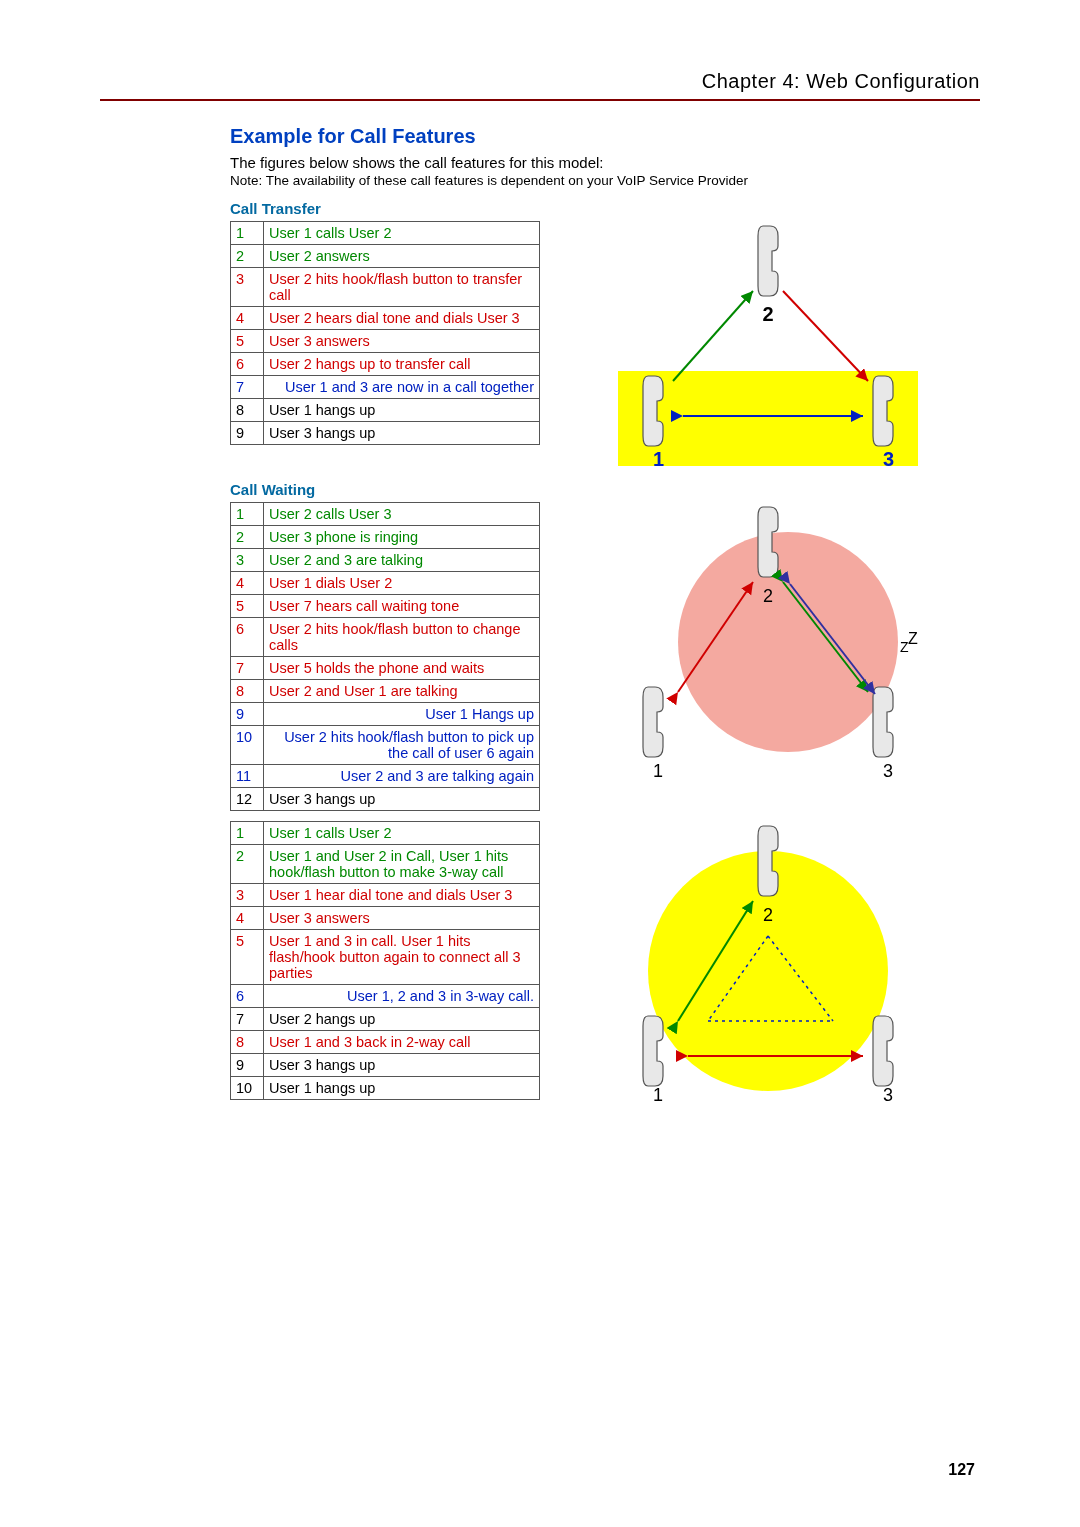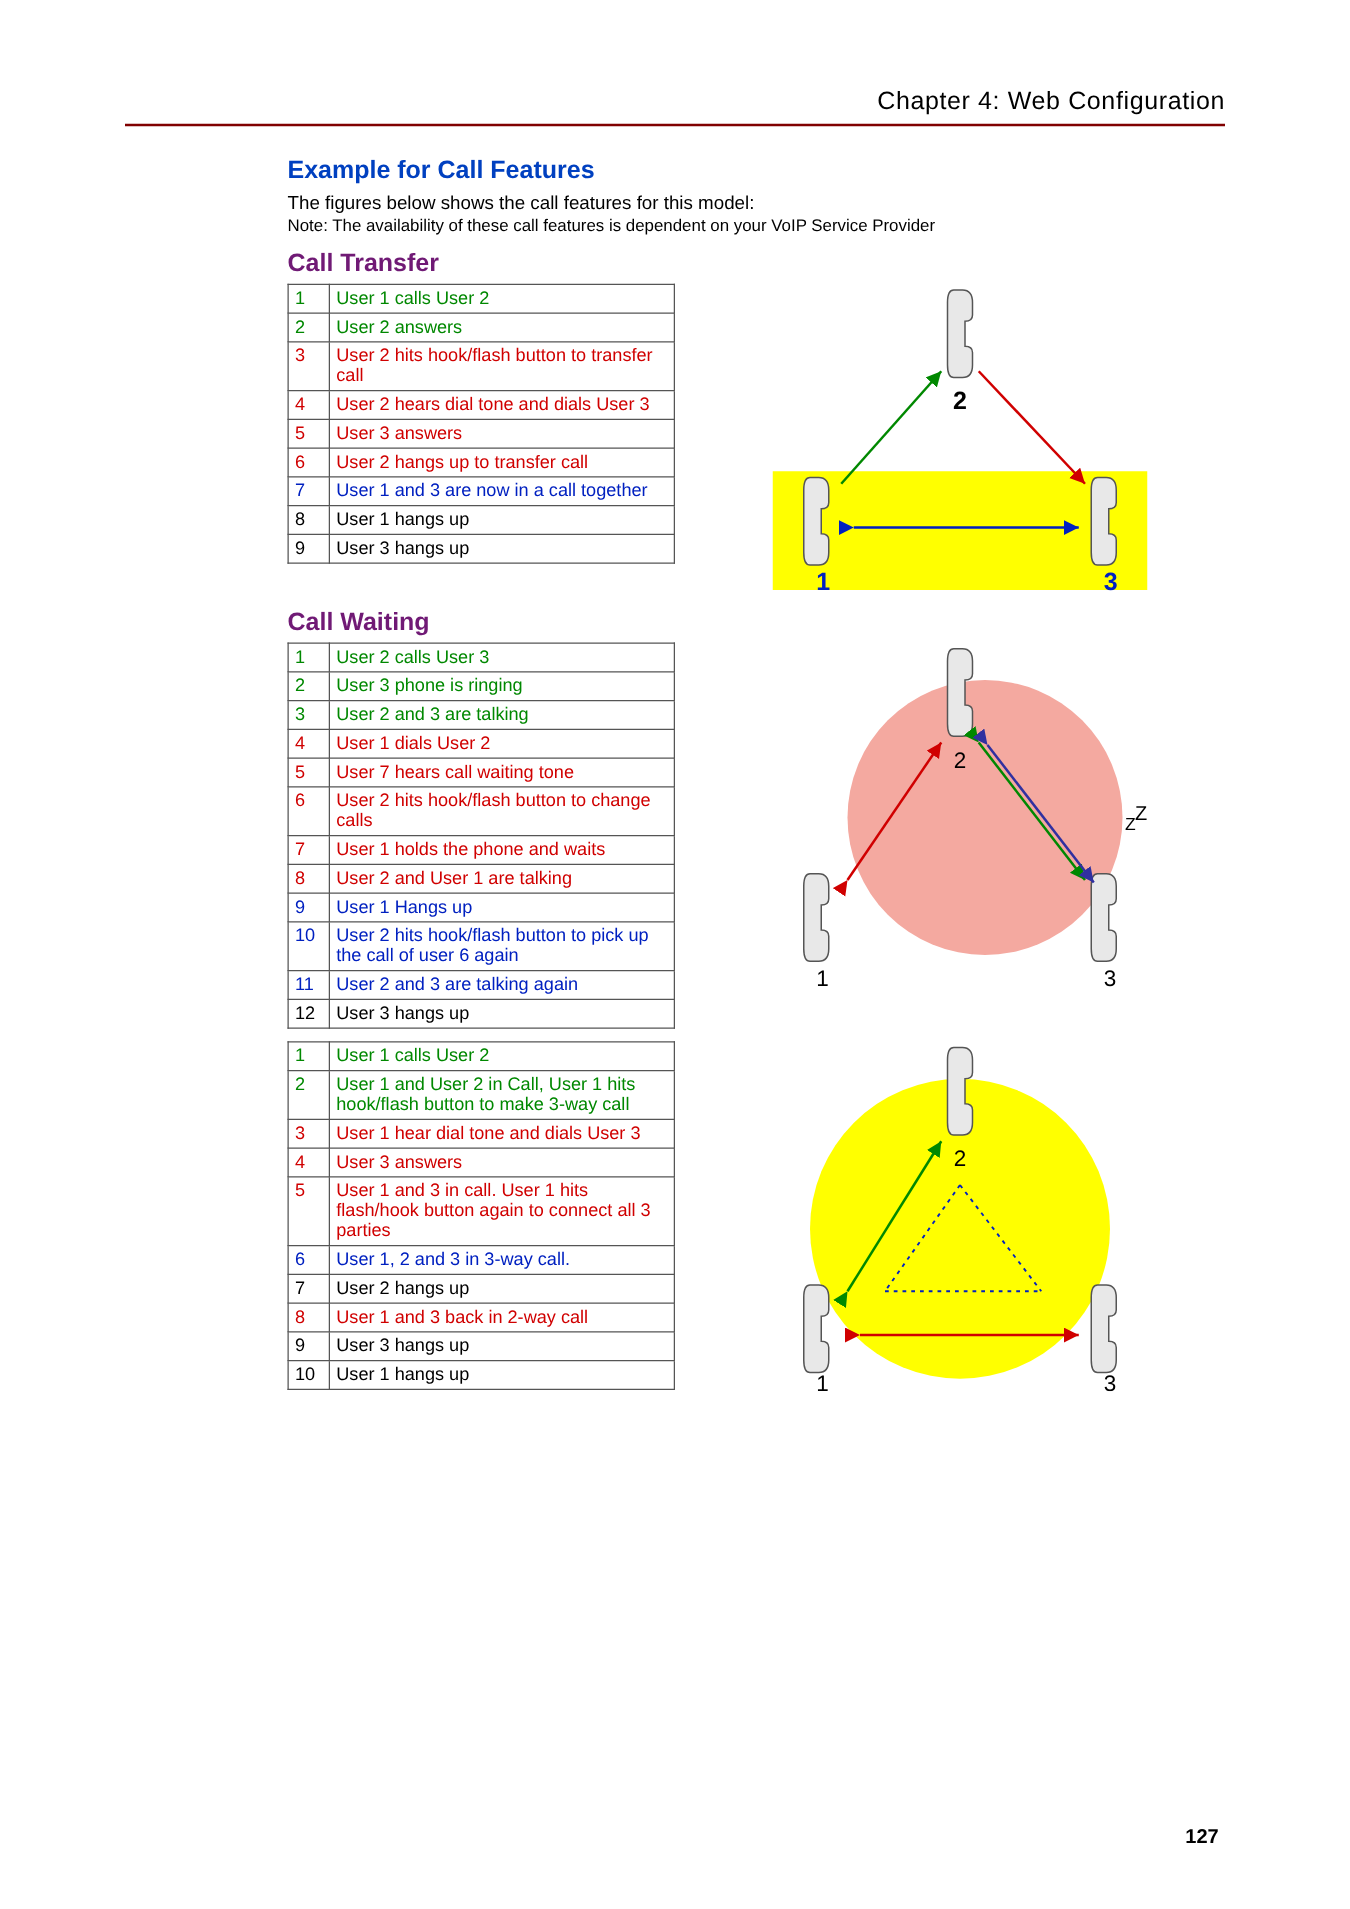--- a/index.html
+++ b/index.html
@@ -32,44 +32,44 @@
   h2.section-title {
     color: #0040c0;
     font-size: 20px;
     margin: 0 0 6px 0;
     font-weight: bold;
   }
   .intro { margin: 2px 0; }
   .note { font-size: 13.5px; margin: 2px 0 12px 0; }
   .feature-block { margin-top: 10px; }
   .feature-title {
-    color: #701a75;
+    color: #0369a1;
     font-weight: bold;
-    font-size: 20px;
+    font-size: 15px;
     margin: 6px 0 4px 0;
   }
   .feature-row {
     display: flex;
     align-items: flex-start;
   }
   table.steps {
     border-collapse: collapse;
     width: 310px;
     flex: 0 0 310px;
   }
   table.steps td {
     border: 1px solid #555;
     padding: 3px 5px;
     font-size: 14.5px;
     vertical-align: top;
   }
   table.steps td.num { width: 22px; text-align: left; }
   .red { color: #d00000; }
   .green { color: #008800; }
-  .blue { color: #0020c0; }
+  .blue { color: #0020c0; text-align: right; }
   .diagram {
     flex: 1;
     margin-left: 16px;
     display:flex;
     align-items:center;
     justify-content:center;
   }
   .diagram svg { width: 100%; height: auto; max-width: 300px; }
   .page-num {
     position: absolute;
@@ -191,21 +191,21 @@
         <tr>
               <td class="num red">5</td>
               <td class="red">User 7 hears call waiting tone</td>
             </tr>
         <tr>
               <td class="num red">6</td>
               <td class="red">User 2 hits hook/flash button to change calls</td>
             </tr>
         <tr>
               <td class="num red">7</td>
-              <td class="red">User 1 holds the phone and waits</td>
+              <td class="red">User 5 holds the phone and waits</td>
             </tr>
         <tr>
               <td class="num red">8</td>
               <td class="red">User 2 and User 1 are talking</td>
             </tr>
         <tr>
               <td class="num blue">9</td>
               <td class="blue">User 1 Hangs up</td>
             </tr>
         <tr>

